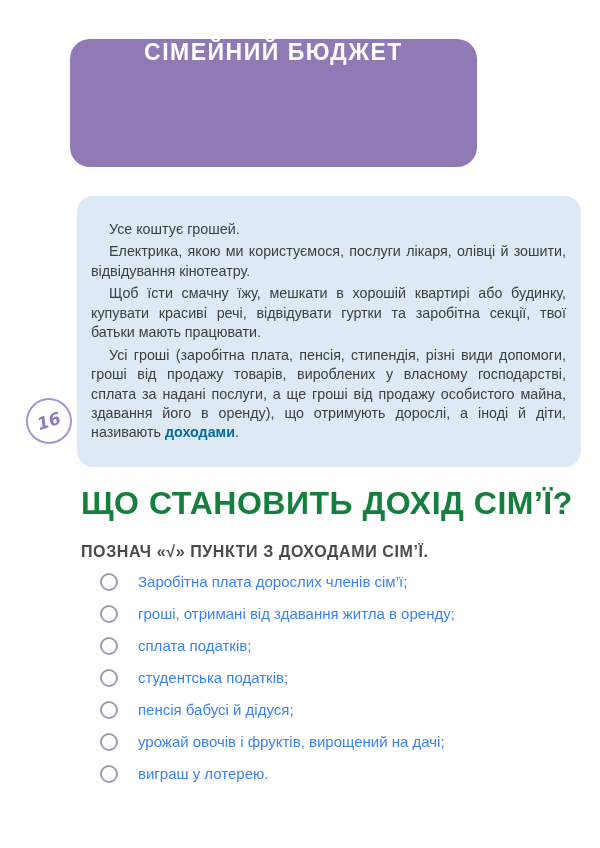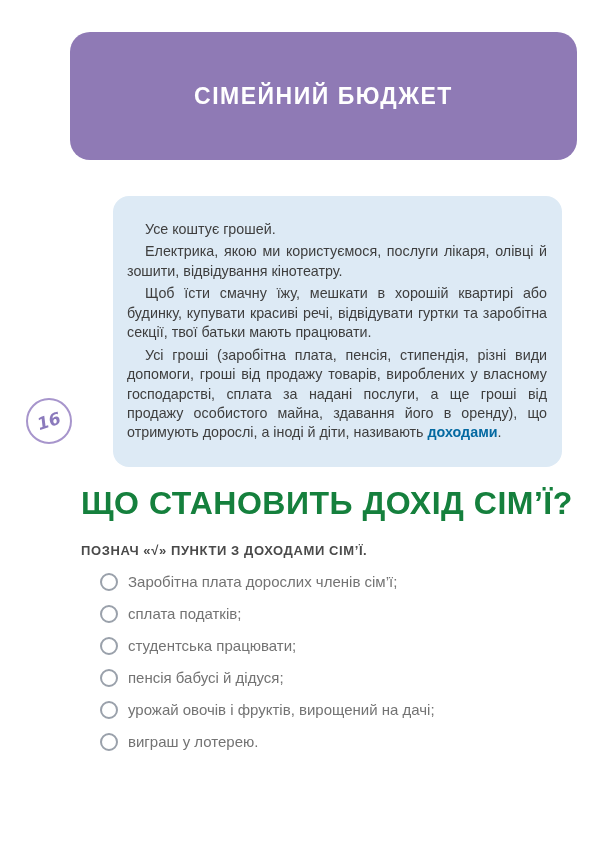--- a/index.html
+++ b/index.html
@@ -8,43 +8,42 @@
     background: #ffffff;
     font-family: "Liberation Sans", sans-serif;
     position: relative;
     overflow: hidden;
   }
   .page { position: absolute; inset: 0; }
 
   
   .header-box {
     position: absolute;
-    left: 70px; top: 32px;
-    width: 507px; height: 128px;
+    left: 70px; top: 39px;
+    width: 407px; height: 128px;
     background: #8f7ab5;
     border-radius: 20px;
-    display: flex; align-items: center; justify-content: center;
+    display: flex; justify-content: center;
   }
   .header-title {
     color: #ffffff;
     font-size: 23px;
     font-weight: bold;
     letter-spacing: 1.5px;
   }
 
   
   .intro-box {
     position: absolute;
     left: 77px; top: 196px;
-    width: 449px; height: 271px;
+    width: 504px; height: 271px;
     background: #ddeaf5;
     border-radius: 16px;
     box-sizing: border-box;
     padding: 21px 15px 28px 14px;
-    margin-left: 36px;
   }
   .intro-box p {
     margin: 0 0 0 0;
     padding-top: 3px;
     color: #3e3e3e;
     font-size: 14.3px;
     line-height: 1.36;
     text-align: justify;
     text-indent: 18px;
   }
@@ -77,21 +76,21 @@
     left: 81px; top: 485px;
     color: #15803d;
     font-size: 32px;
     font-weight: 800;
     letter-spacing: 0.5px;
   }
   .section-prompt {
     position: absolute;
     left: 81px; top: 543px;
     color: #4a4a4a;
-    font-size: 13px;
+    font-size: 16px;
     font-weight: bold;
     letter-spacing: 0.6px;
   }
 
   
   .checklist {
     position: absolute;
     left: 100px; top: 572px;
     display: flex; flex-direction: column;
     gap: 13px;
@@ -103,22 +102,22 @@
   .check-circle {
     width: 18px; height: 18px;
     border: 2px solid #9aa1ab;
     border-radius: 50%;
     background: #ffffff;
     box-sizing: border-box;
     flex: 0 0 auto;
     cursor: pointer;
   }
   .check-label {
-    margin-left: 10px;
-    color: #737373;
+    margin-left: 20px;
+    color: #3b82f6;
     font-size: 15px;
   }
 </style>
 </head>
 <body>
 
 <div class="page">
 
   <div class="header-box">
     <div class="header-title">СІМЕЙНИЙ БЮДЖЕТ</div>
@@ -138,25 +137,29 @@
   <div class="section-heading">ЩО СТАНОВИТЬ ДОХІД СІМ’Ї?</div>
   <div class="section-prompt">ПОЗНАЧ «√» ПУНКТИ З ДОХОДАМИ СІМ’Ї.</div>
 
   <div class="checklist">
     <div class="check-row">
       <span class="check-circle"></span>
       <span class="check-label">Заробітна плата дорослих членів сім’ї;</span>
     </div>
     <div class="check-row">
       <span class="check-circle"></span>
+      <span class="check-label">гроші, отримані від здавання житла в оренду;</span>
+    </div>
+    <div class="check-row">
+      <span class="check-circle"></span>
       <span class="check-label">сплата податків;</span>
     </div>
     <div class="check-row">
       <span class="check-circle"></span>
-      <span class="check-label">студентська працювати;</span>
+      <span class="check-label">студентська податків;</span>
     </div>
     <div class="check-row">
       <span class="check-circle"></span>
       <span class="check-label">пенсія бабусі й дідуся;</span>
     </div>
     <div class="check-row">
       <span class="check-circle"></span>
       <span class="check-label">урожай овочів і фруктів, вирощений на дачі;</span>
     </div>
     <div class="check-row">

